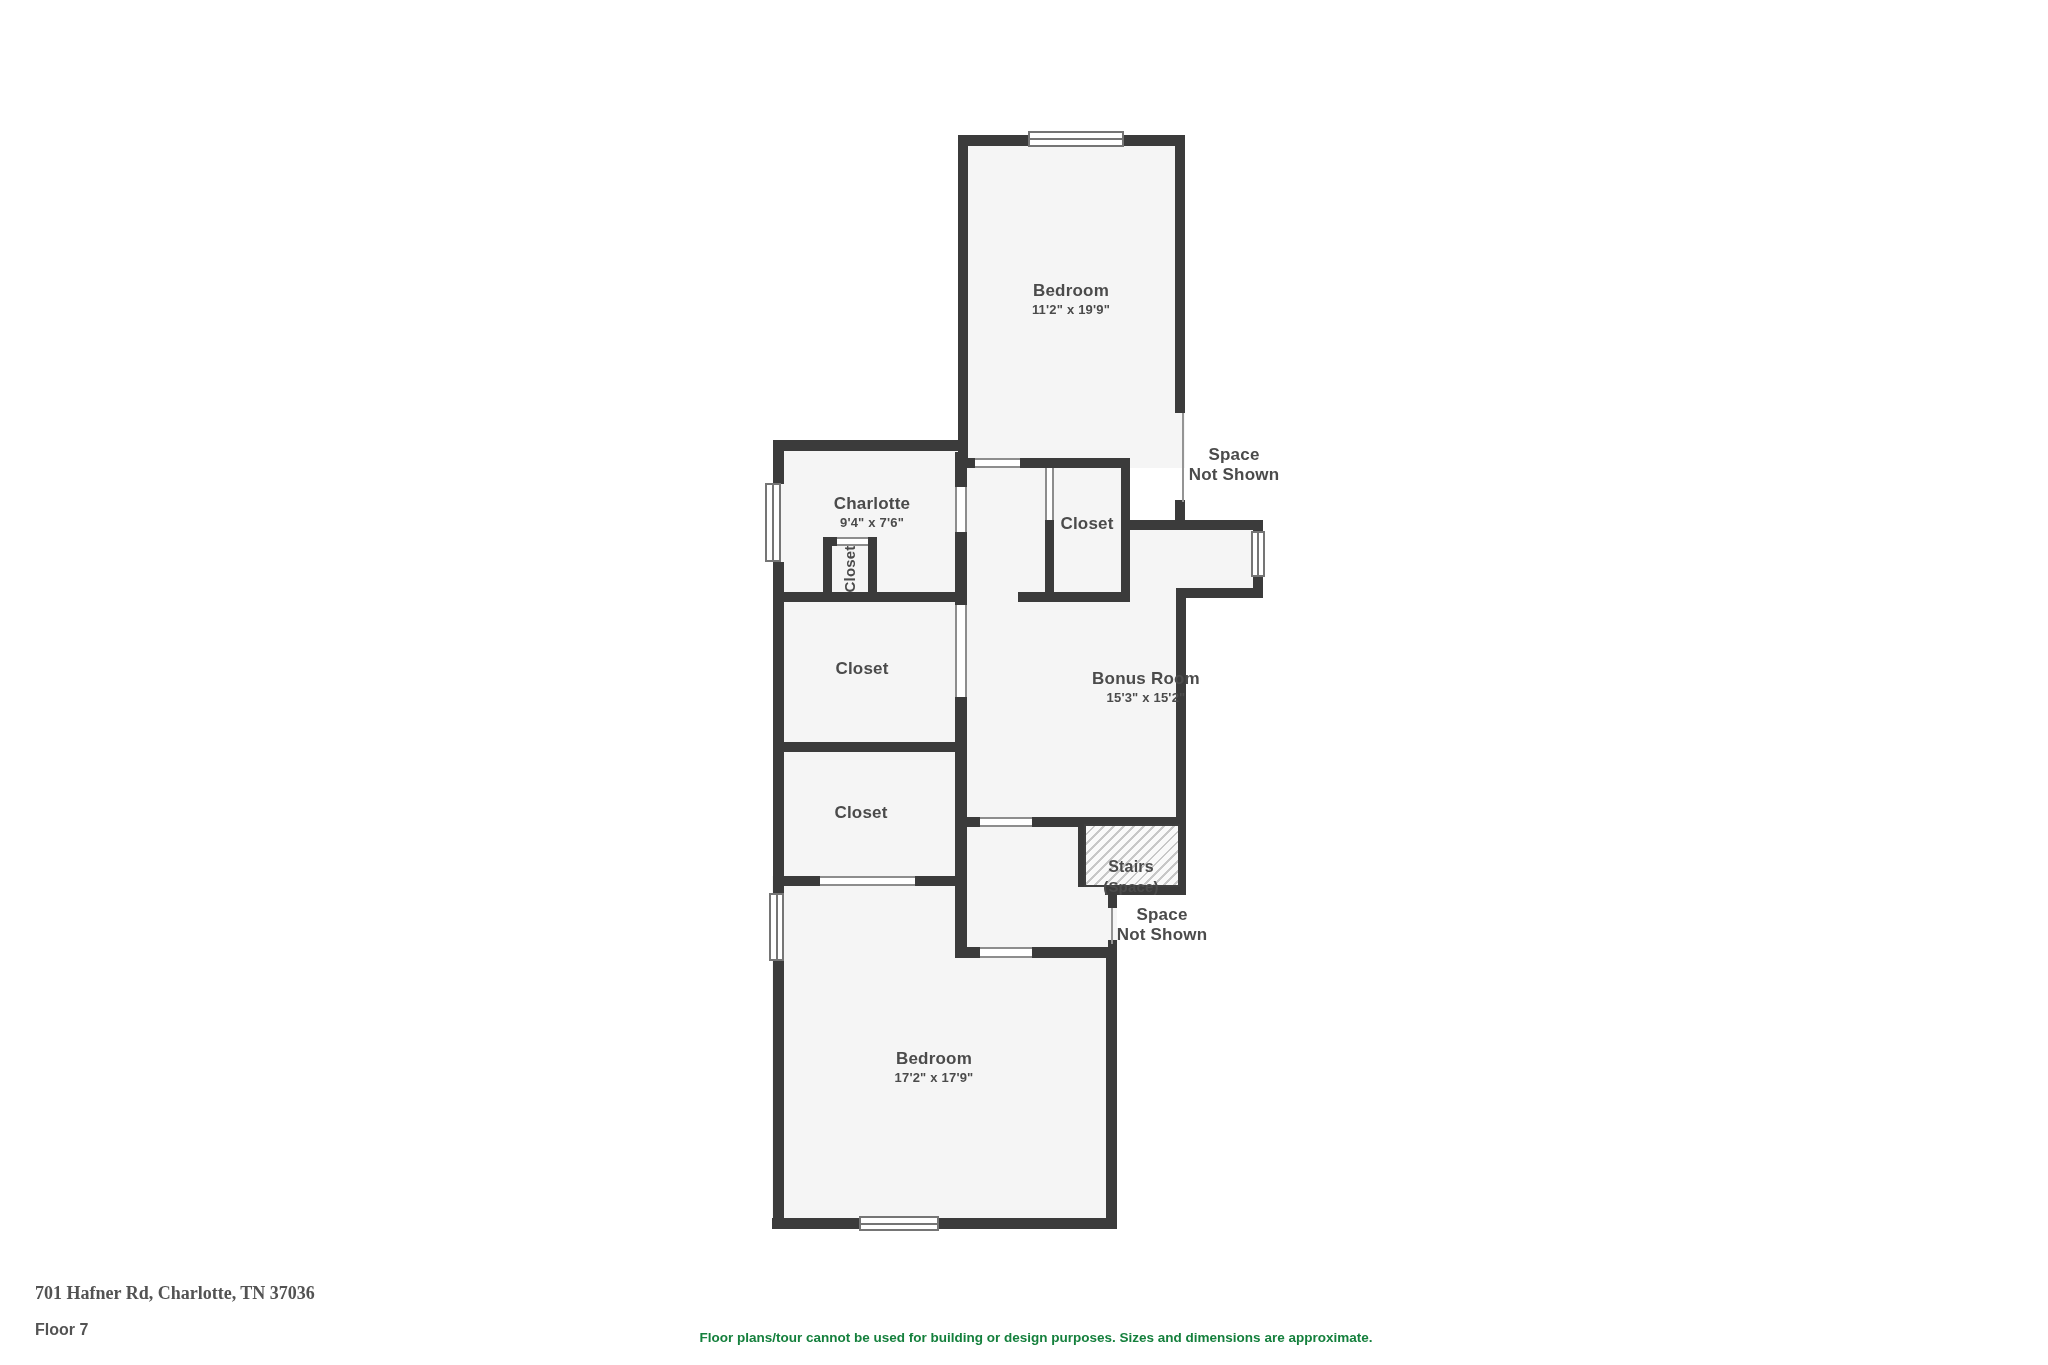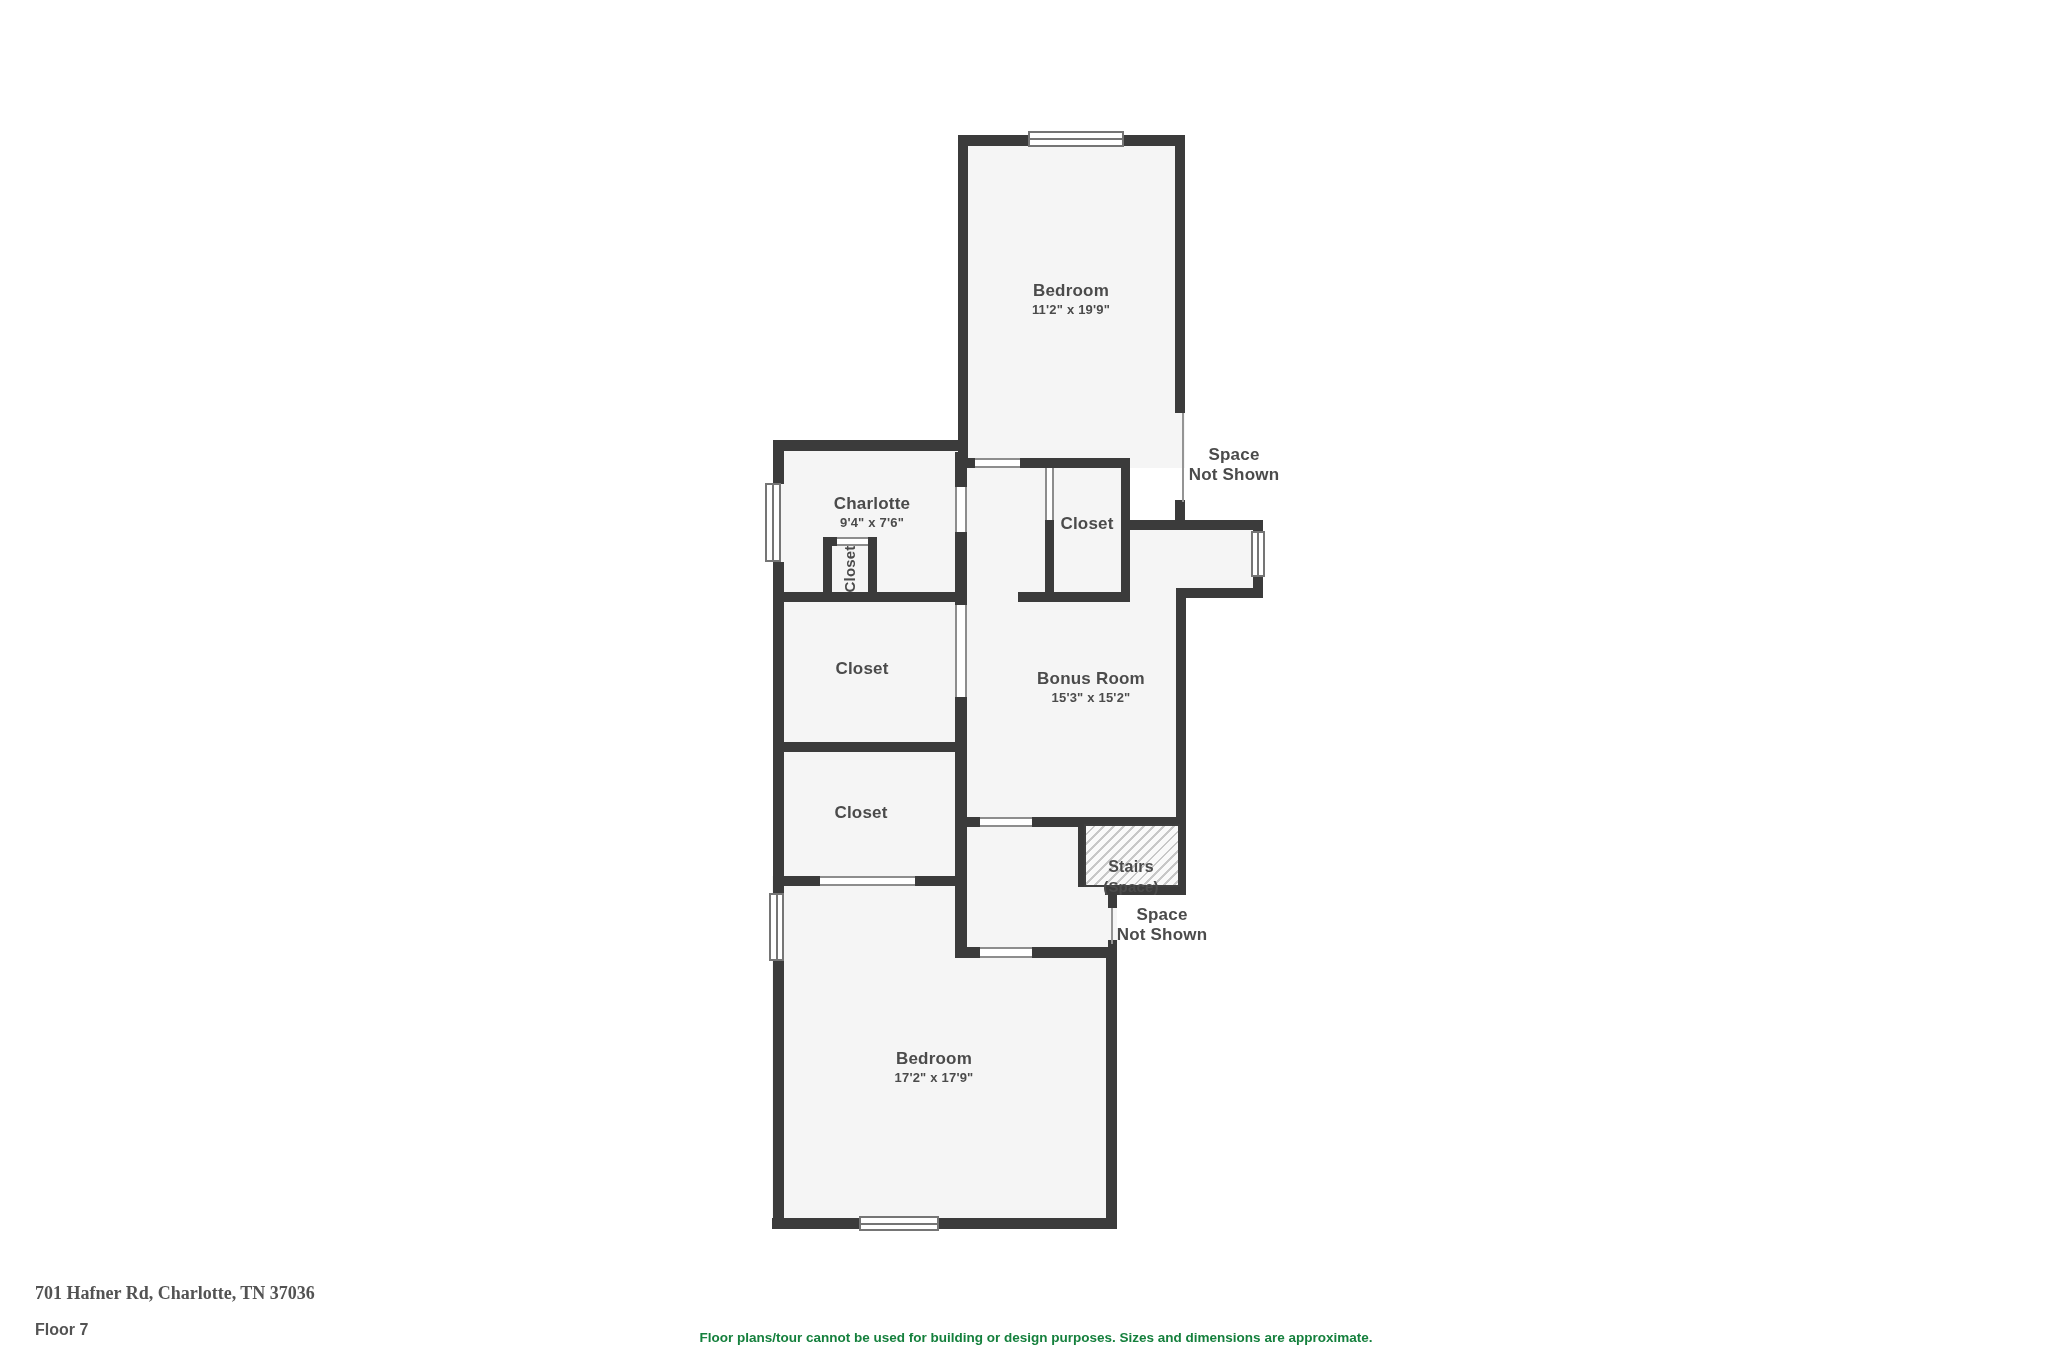--- a/index.html
+++ b/index.html
@@ -123,21 +123,21 @@
   </div>
   <div class="lbl" style="left:1087px;top:524px">
     <div class="nm">Closet</div>
   </div>
   <div class="lbl" style="left:862px;top:669px">
     <div class="nm">Closet</div>
   </div>
   <div class="lbl" style="left:861px;top:813px">
     <div class="nm">Closet</div>
   </div>
-  <div class="lbl" style="left:1091px;top:687px">
+  <div class="lbl" style="left:1146px;top:687px">
     <div class="nm">Bonus Room</div>
     <div class="dm">15'3" x 15'2"</div>
   </div>
   <div class="lbl stairs" style="left:1131px;top:852px">
     <div class="nm">Stairs</div>
     <div class="dm">(Space)</div>
   </div>
   <div class="lbl sns" style="left:1234px;top:465px">
     <div class="nm">Space</div>
     <div class="nm">Not Shown</div>

